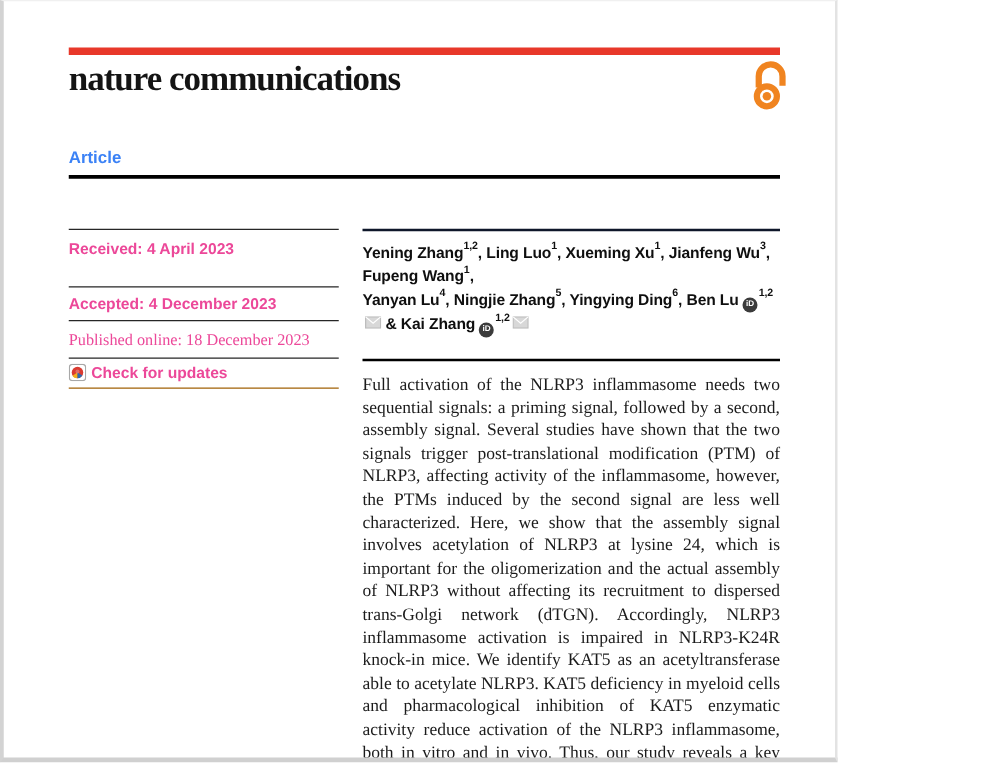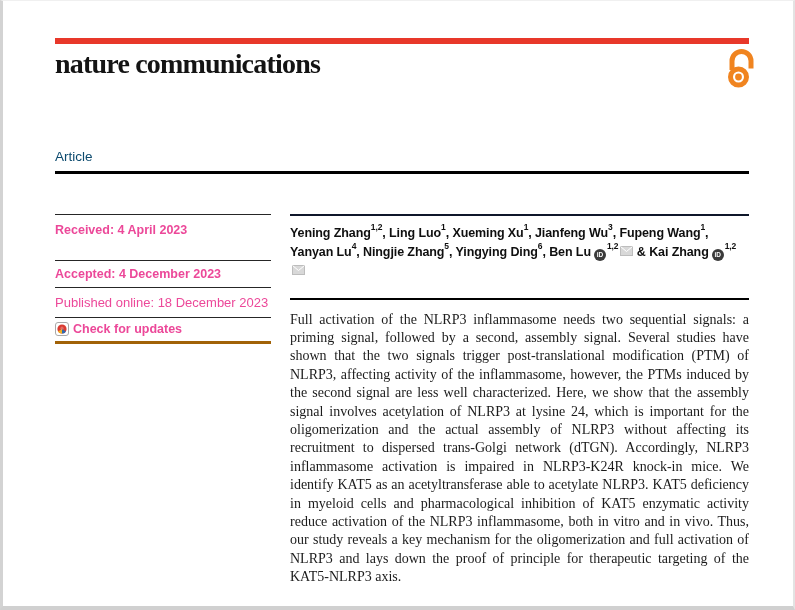--- a/index.html
+++ b/index.html
@@ -5,21 +5,21 @@
   :root{
     --brand-red:#e8382a;
     --link-blue:#0a6ab2;
     --oa-orange:#f08420;
     --ink:#161616;
   }
   *{box-sizing:border-box;}
   html,body{margin:0;padding:0;background:#ffffff;}
   .page{
     position:relative;
-    width:795px;height:610px;
+    width:670px;height:610px;
     background:#fff;
     border-left:3px solid #d3d3d3;
     border-right:2px solid #e3e3e3;
     border-bottom:4px solid #d0d0d0;
     border-top:1px solid #f0f0f0;
     overflow:hidden;
     font-family:"Liberation Sans", sans-serif;
     color:var(--ink);
   }
   .content{
@@ -41,21 +41,21 @@
   .oa-icon{
     position:absolute;
     top:46px;right:-8px;
     width:33px;height:41px;
   }
   .article-row{
     margin-top:39px;
     display:flex;justify-content:space-between;align-items:baseline;
   }
   .article-label{
-    font-size:13.5px;font-weight:400;color:#0c4a6e;margin-top:31px;
+    font-size:13.5px;font-weight:700;color:#3b82f6;
   }
   .doi-link{
     font-size:11.5px;font-weight:700;
     color:var(--link-blue);
     text-decoration:none;
     cursor:pointer;
   }
   .title-rule{
     margin-top:7px;height:2.5px;background:#000;
   }
@@ -76,27 +76,27 @@
     margin-right:19px;
   }
   .meta-row{
     border-top:1px solid #262626;
     font-size:12.5px;font-weight:700;line-height:15px;
     padding:8px 0 6px 0;
     color:#ec4899;
   }
   .meta-row.accepted{padding:6px 0 5px 0;margin-top:16px;}
   .meta-row.published{
-    font-family:Liberation Sans, sans-serif;
+    font-family:Liberation Serif, serif;
     font-weight:400;font-size:13px;
     padding:7px 0 7px 0;
   }
   .meta-row.check-row{
     padding:4px 0 4px 0;
-    border-bottom:3px solid #a16207;
+    border-bottom:1px solid #a16207;
     display:flex;align-items:center;gap:4px;
     cursor:pointer;
   }
   .crossmark{display:inline-flex;width:14px;height:14px;}
   .main-col{flex:1 1 auto;min-width:0;}
   .authors{
     border-top:2px solid #0f172a;
     padding-top:8px;
     font-size:12.5px;font-weight:700;line-height:19px;
     letter-spacing:-0.1px;

